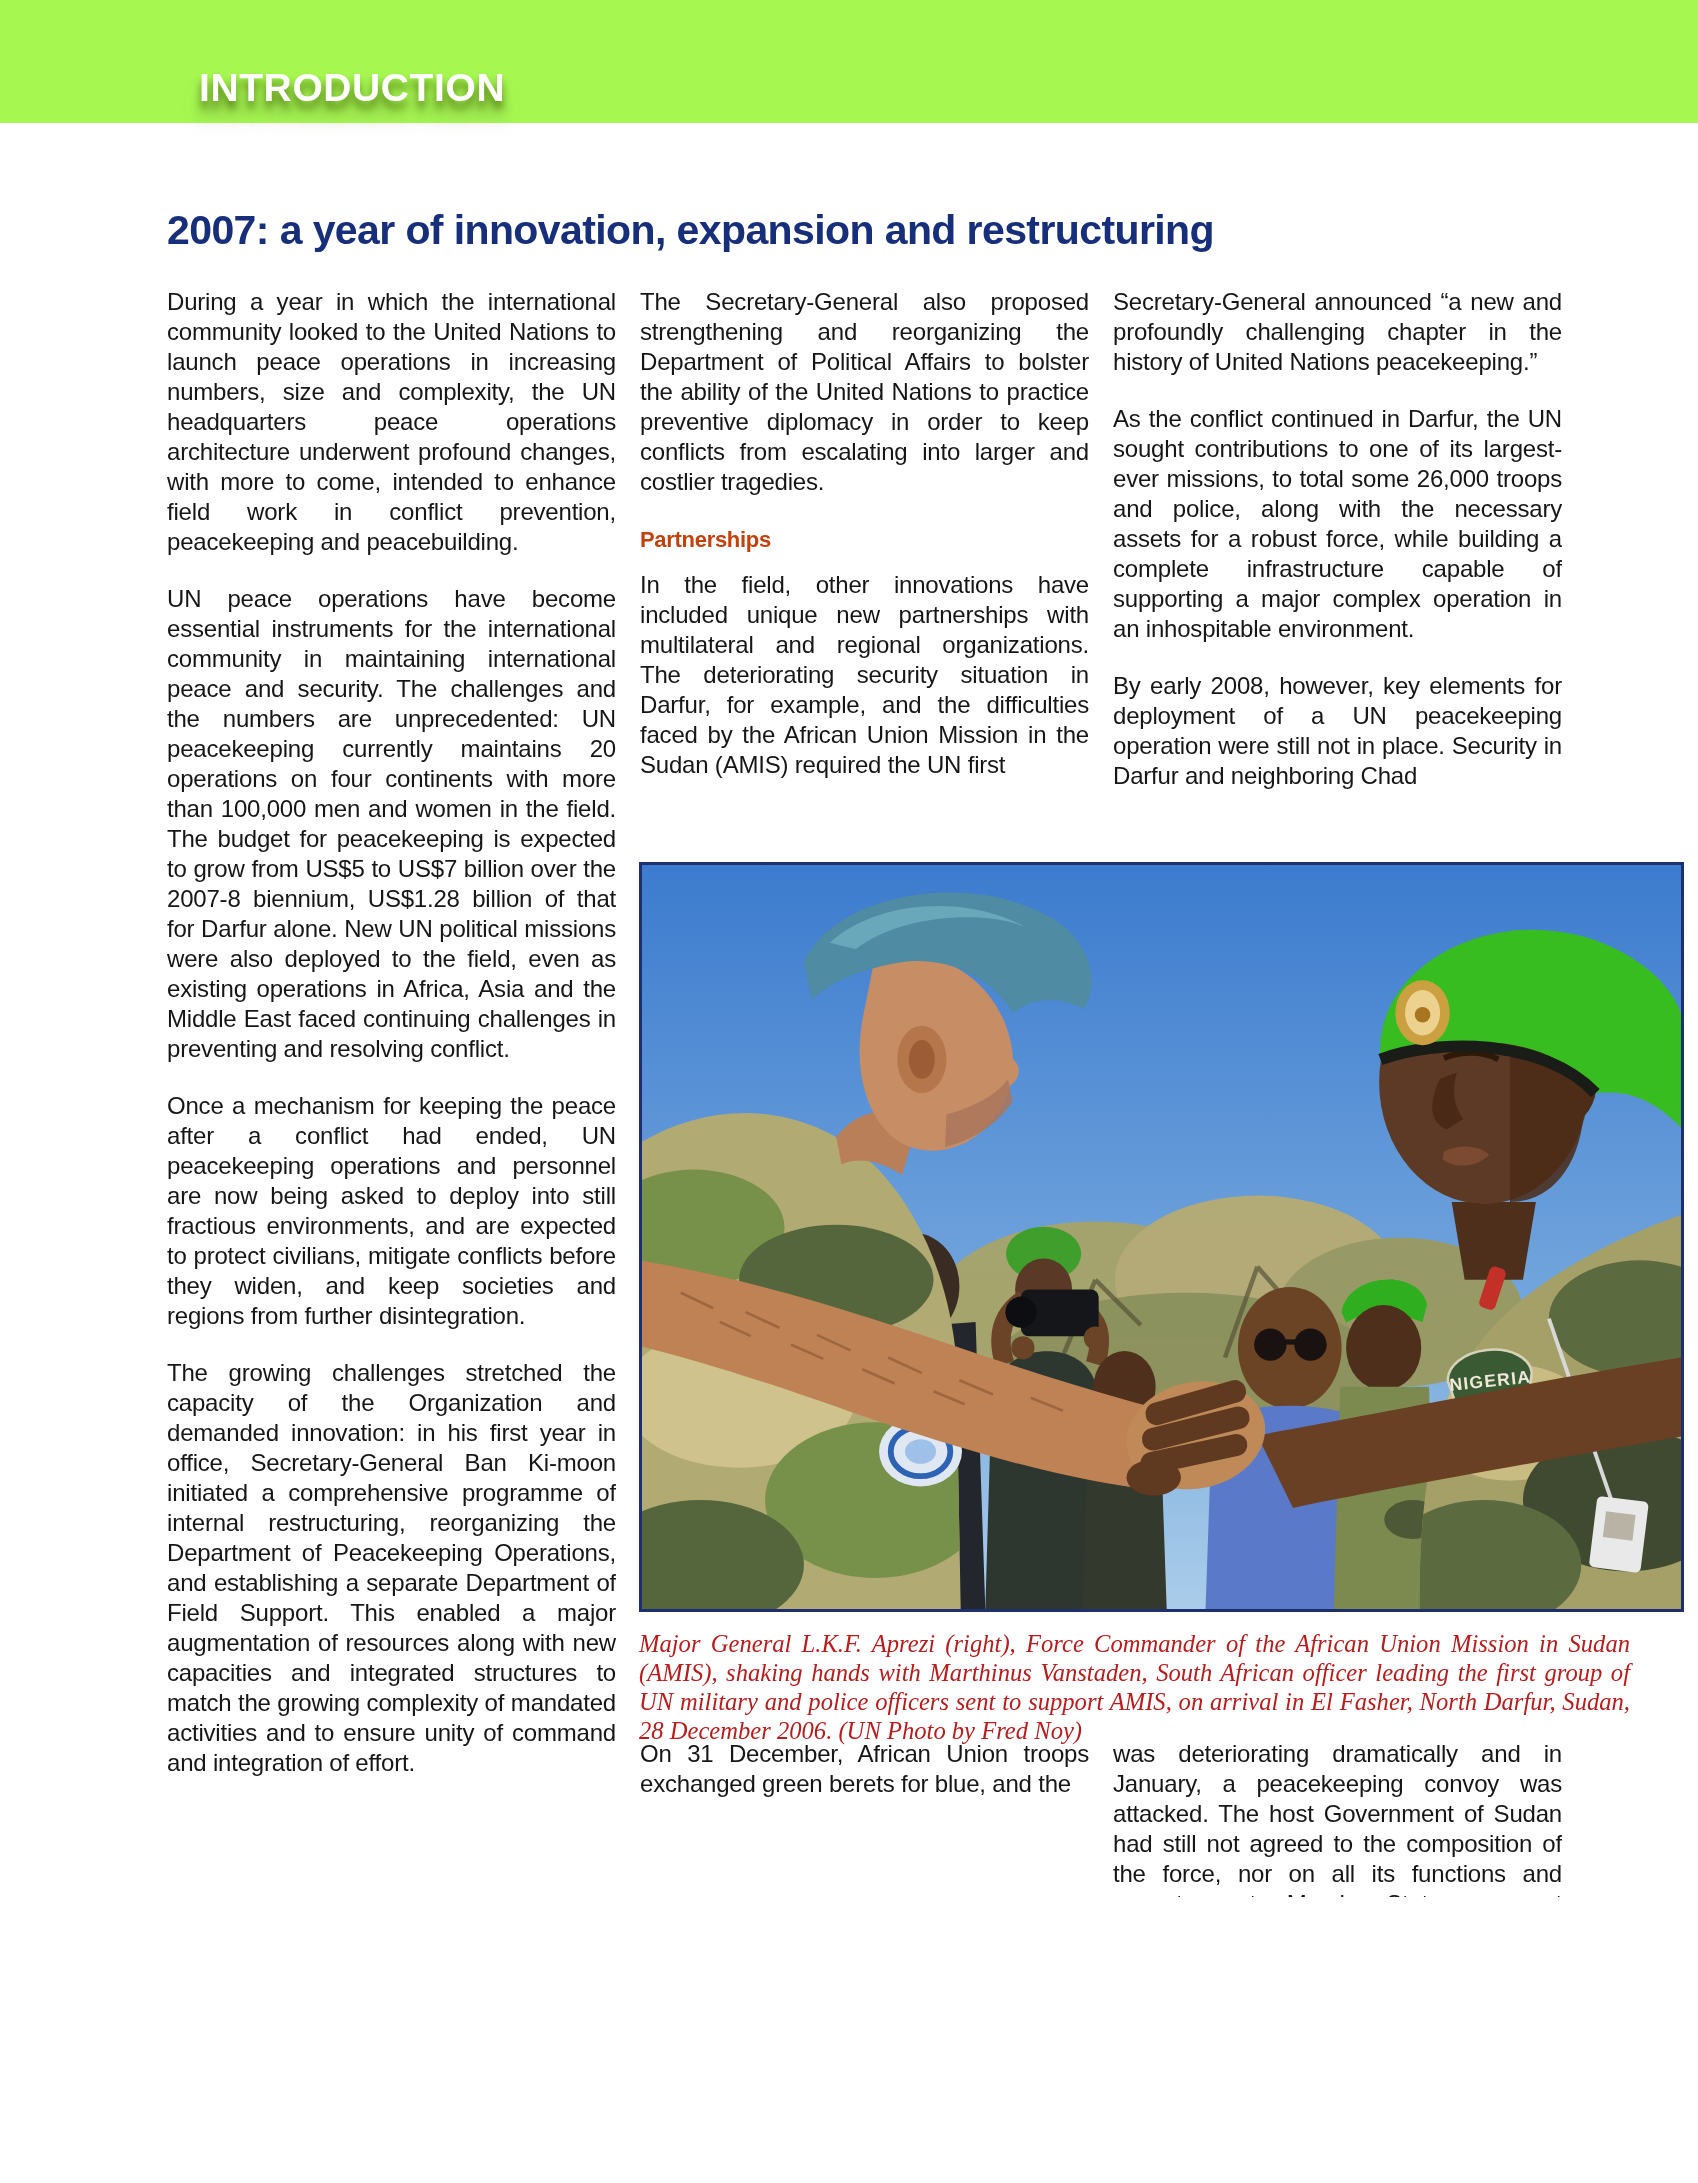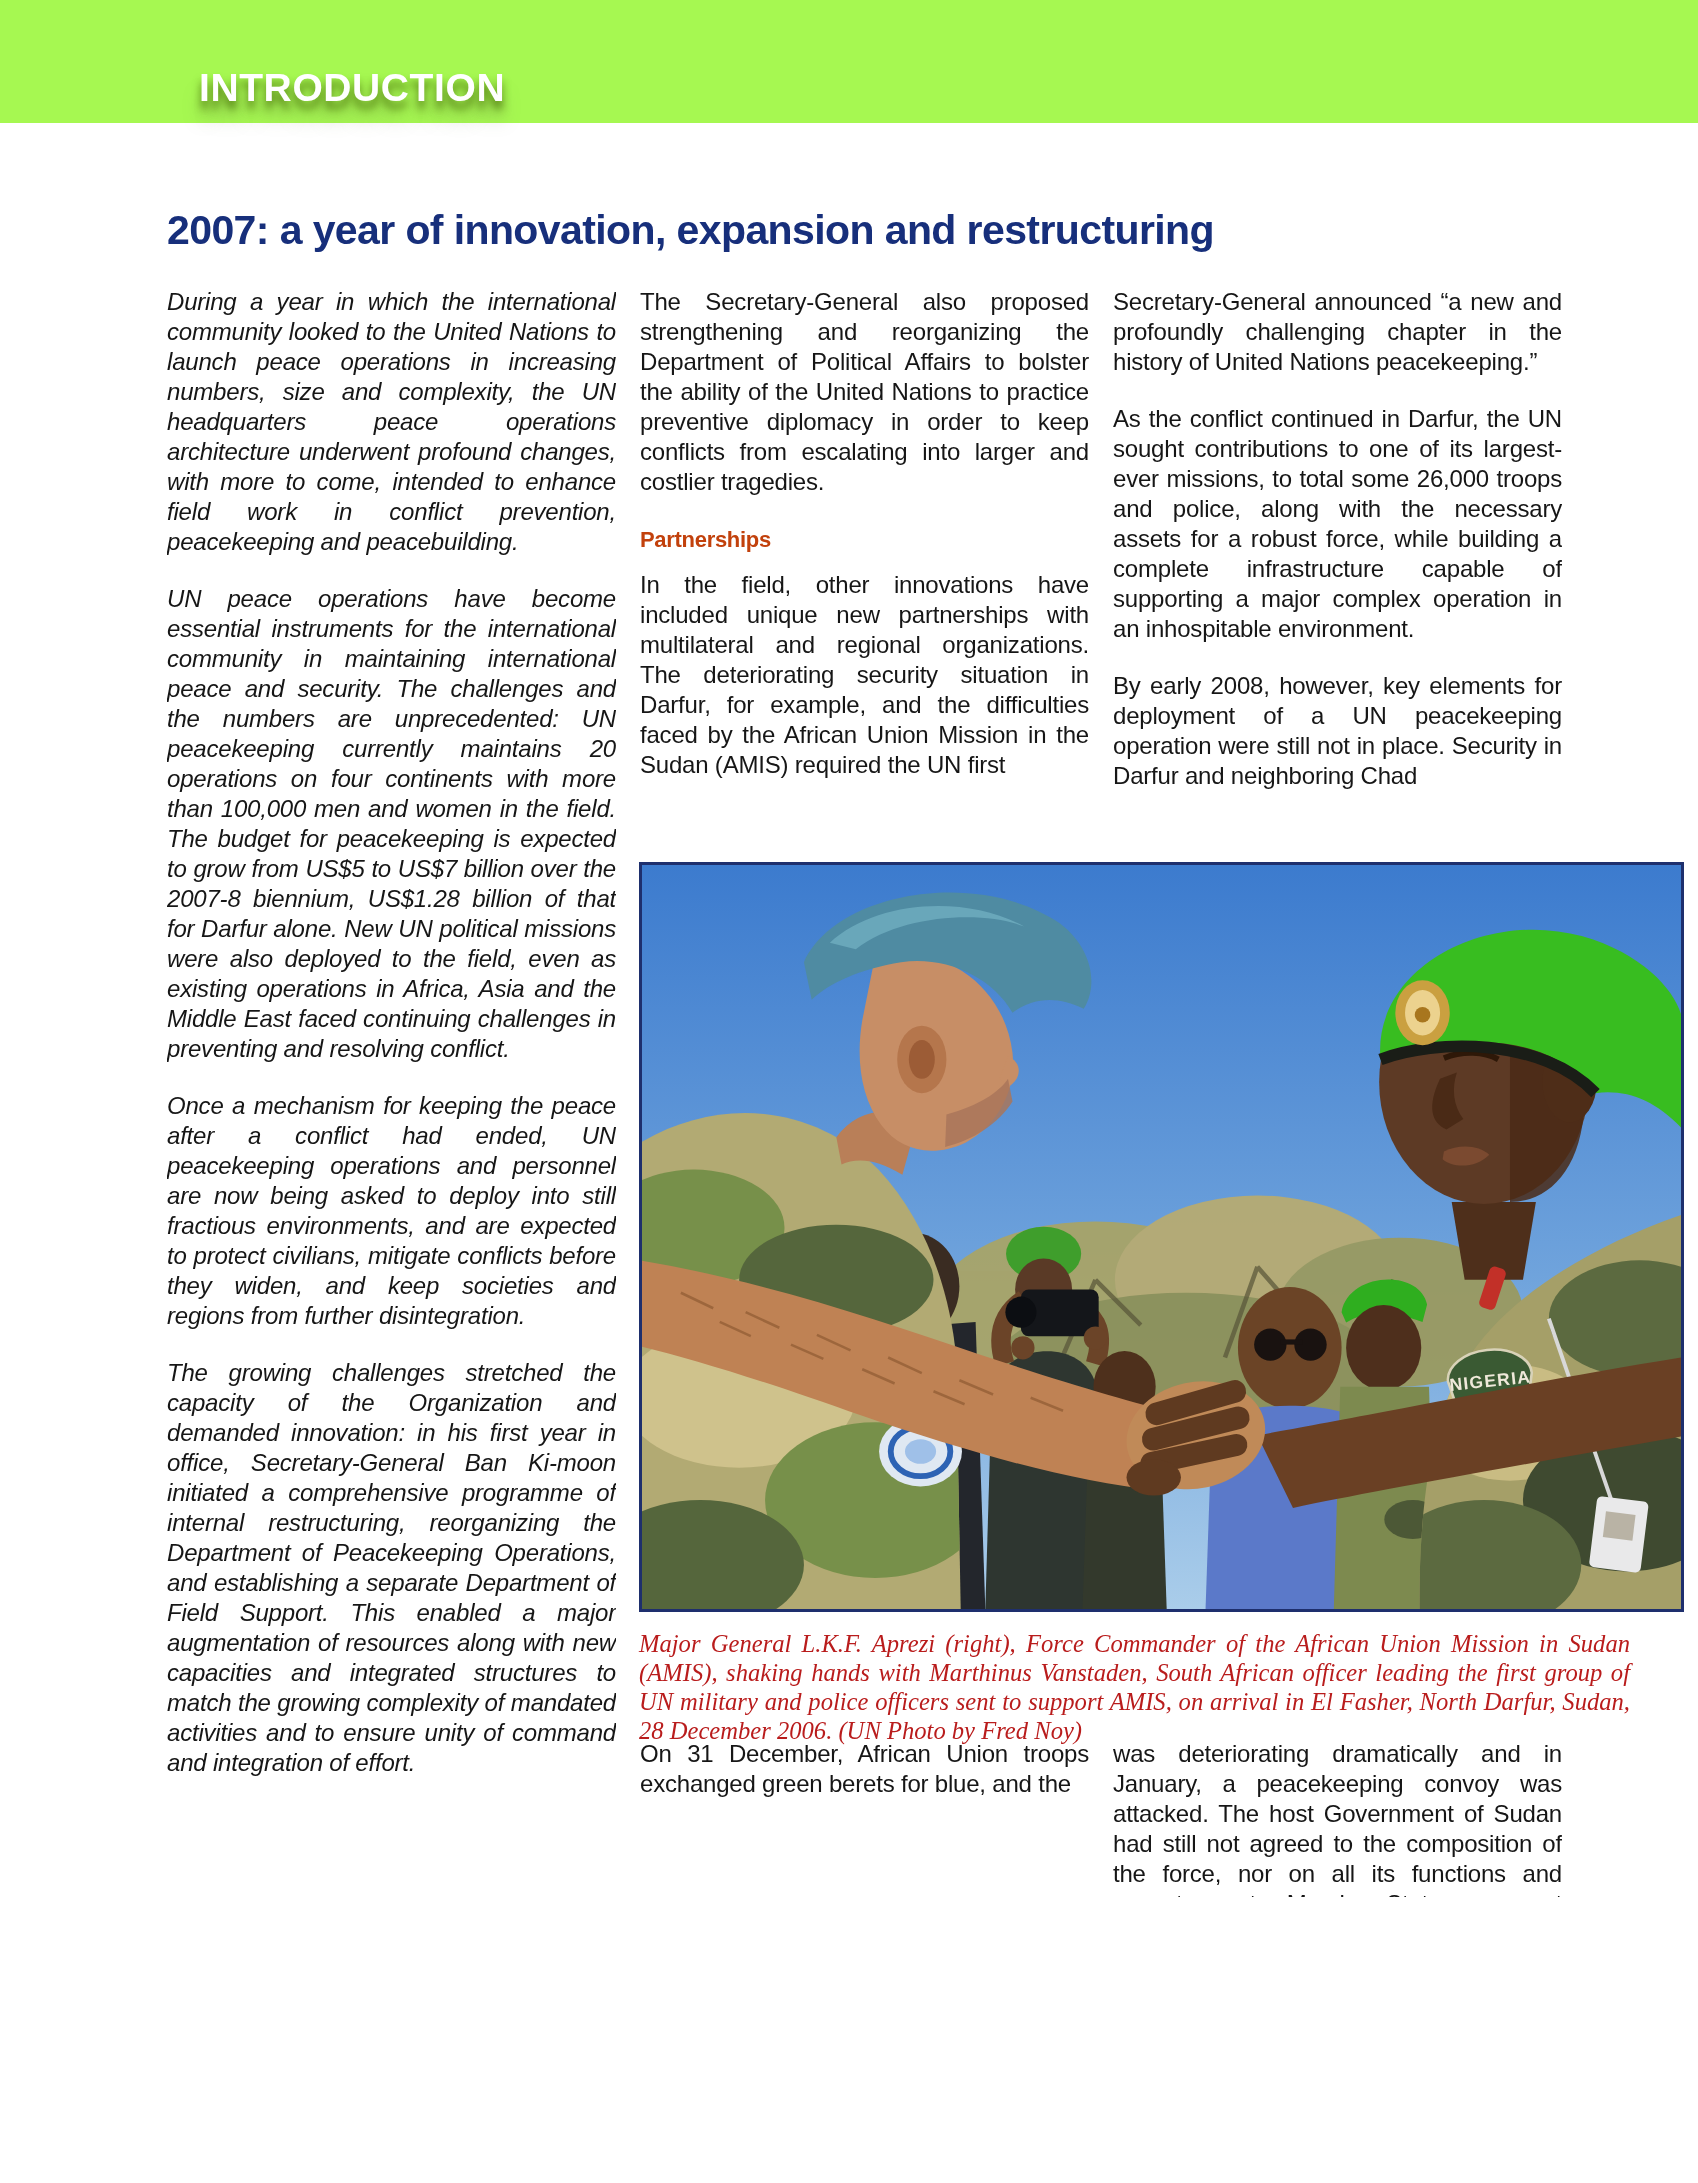--- a/index.html
+++ b/index.html
@@ -23,21 +23,21 @@
     font-size:41px; line-height:1.1; font-weight:bold; letter-spacing:-0.6px;
     color:#172f7b;
   }
   
   .col{
     position:absolute; width:449px; overflow:hidden;
     font-size:24px; line-height:30px; letter-spacing:-0.2px;
     color:#161616; text-align:justify; hyphens:auto; -webkit-hyphens:auto;
   }
   .col p{margin:0 0 27px 0;}
-  .col1{left:167px; top:287px; height:1695px;font-style:italic;}
+  .col1{left:167px; top:287px; height:1695px;}
   .col2top{left:640px; top:287px; height:571px;}
   .col3top{left:1113px; top:287px; height:571px;}
   .col2bottom{left:640px; top:1739px; height:304px;}
   .col3bottom{left:1113px; top:1739px; height:304px;}
   .subhead{
     margin:32px 0 19.4px 0; font-size:22px; line-height:1; font-weight:bold;
     color:#c2410c; letter-spacing:-0.3px; text-align:left;
   }
   
   .photo{

